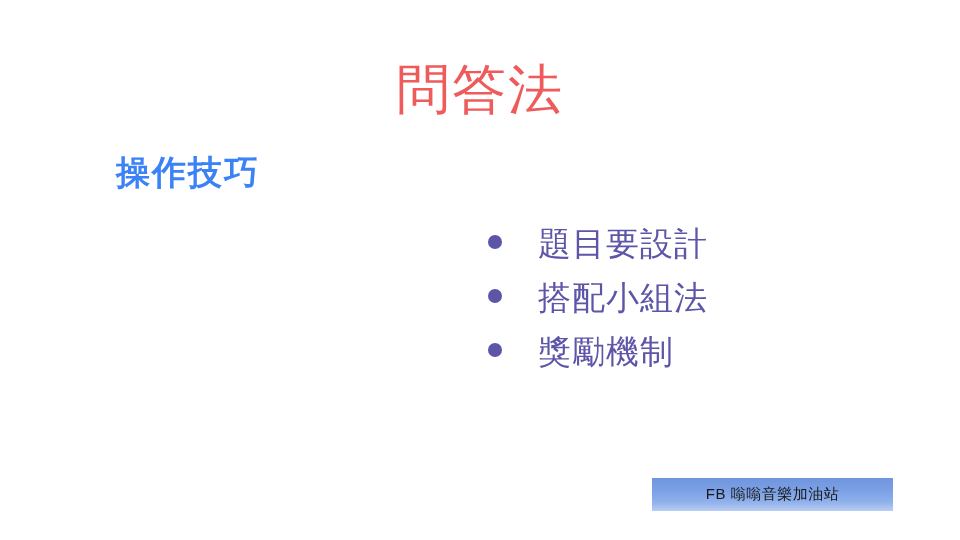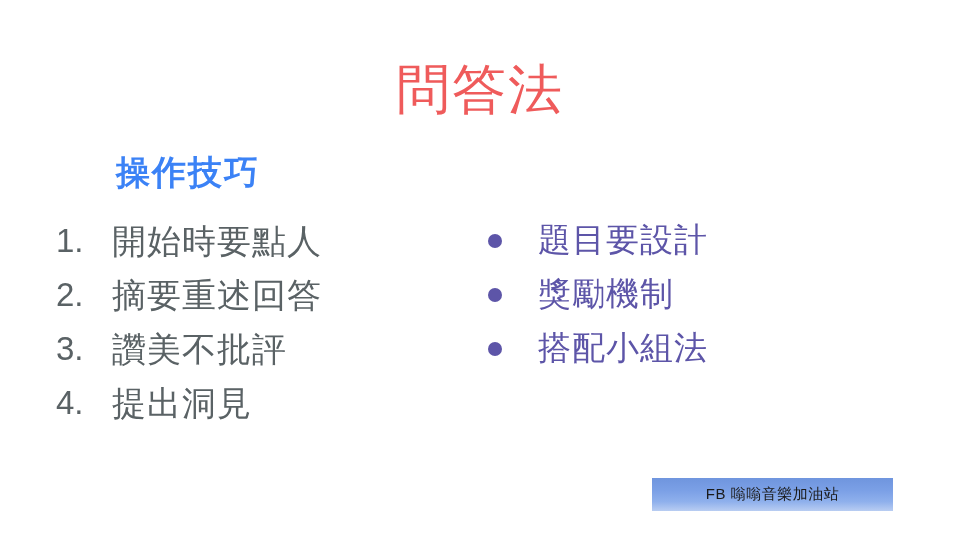--- a/index.html
+++ b/index.html
@@ -94,21 +94,20 @@
     list-style: none;
     margin: 0;
     padding: 0;
   }
   .bullet-list .list-item {
     position: relative;
     display: block;
     height: 54px;
     line-height: 54px;
     white-space: nowrap;
-    font-family: Liberation Mono, monospace;
   }
   .bullet-list .bullet-dot {
     display: inline-block;
     width: 14px;
     height: 14px;
     border-radius: 50%;
     background: #5d55a8;
     vertical-align: middle;
     margin-right: 36px;
     margin-bottom: 4px;
@@ -148,44 +147,30 @@
 </style>
 </head>
 <body>
 
 <div class="slide">
 
   <div class="slide-title">問答法</div>
 
   <div class="slide-subtitle">操作技巧</div>
 
-  <ul class="ordered-list">
-    <li class="list-item">
-      <span class="item-marker">1.</span><span class="item-text">開始時要點人</span>
-    </li>
-    <li class="list-item">
-      <span class="item-marker">2.</span><span class="item-text">摘要重述回答</span>
-    </li>
-    <li class="list-item">
-      <span class="item-marker">3.</span><span class="item-text">讚美不批評</span>
-    </li>
-    <li class="list-item">
-      <span class="item-marker">4.</span><span class="item-text">提出洞見</span>
-    </li>
-  </ul>
 
   <ul class="bullet-list">
     <li class="list-item">
       <span class="bullet-dot"></span><span class="item-text">題目要設計</span>
     </li>
     <li class="list-item">
-      <span class="bullet-dot"></span><span class="item-text">獎勵機制</span>
+      <span class="bullet-dot"></span><span class="item-text">搭配小組法</span>
     </li>
     <li class="list-item">
-      <span class="bullet-dot"></span><span class="item-text">搭配小組法</span>
+      <span class="bullet-dot"></span><span class="item-text">獎勵機制</span>
     </li>
   </ul>
 
   <div class="footer-badge">
     <span class="badge-text">FB 嗡嗡音樂加油站</span>
   </div>
 
 </div>
 
 </body></html>

